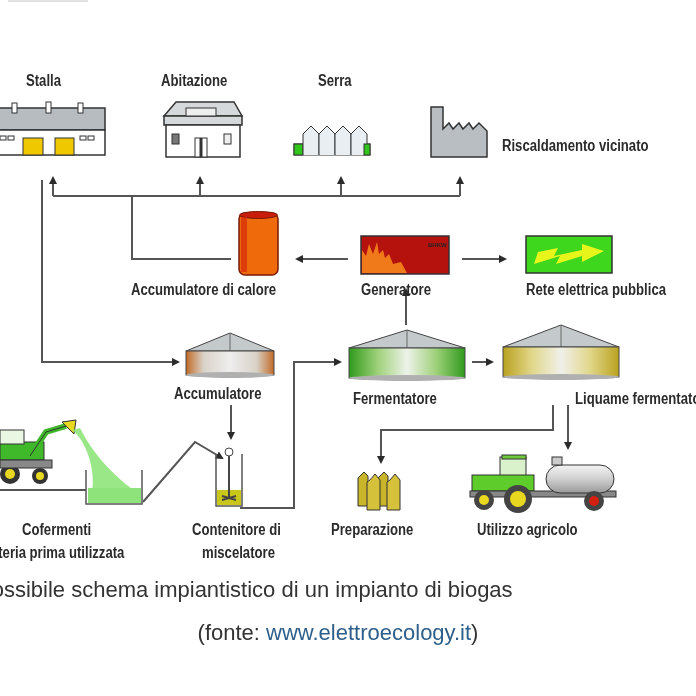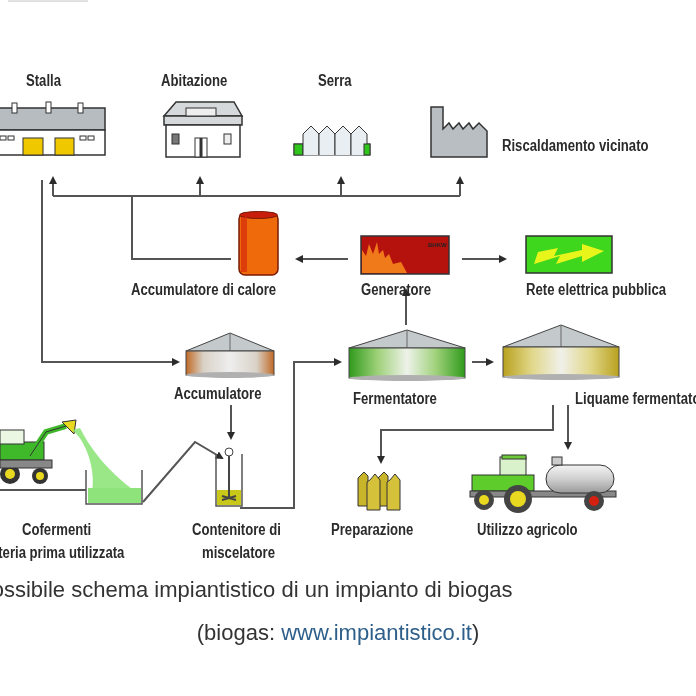--- a/index.html
+++ b/index.html
@@ -226,14 +226,14 @@
 <div class="lbl" style="left:-20px;top:544px;">Materia prima utilizzata</div>
 <div class="lbl" style="left:192px;top:521px;">Contenitore di</div>
 <div class="lbl" style="left:202px;top:544px;">miscelatore</div>
 <div class="lbl" style="left:331px;top:521px;">Preparazione</div>
 <div class="lbl" style="left:477px;top:521px;">Utilizzo agricolo</div>
 
 <div class="caption cap1" style="left:-23px;">
   <span>Possibile schema impiantistico di un impianto di biogas</span>
 </div>
 <div class="caption cap2">
-  <span>(biogas: </span><a class="link">www.impiantistico.it</a><span>)</span>
+  <span>(fonte: </span><a class="link">www.elettroecology.it</a><span>)</span>
 </div>
 
 </body></html>

